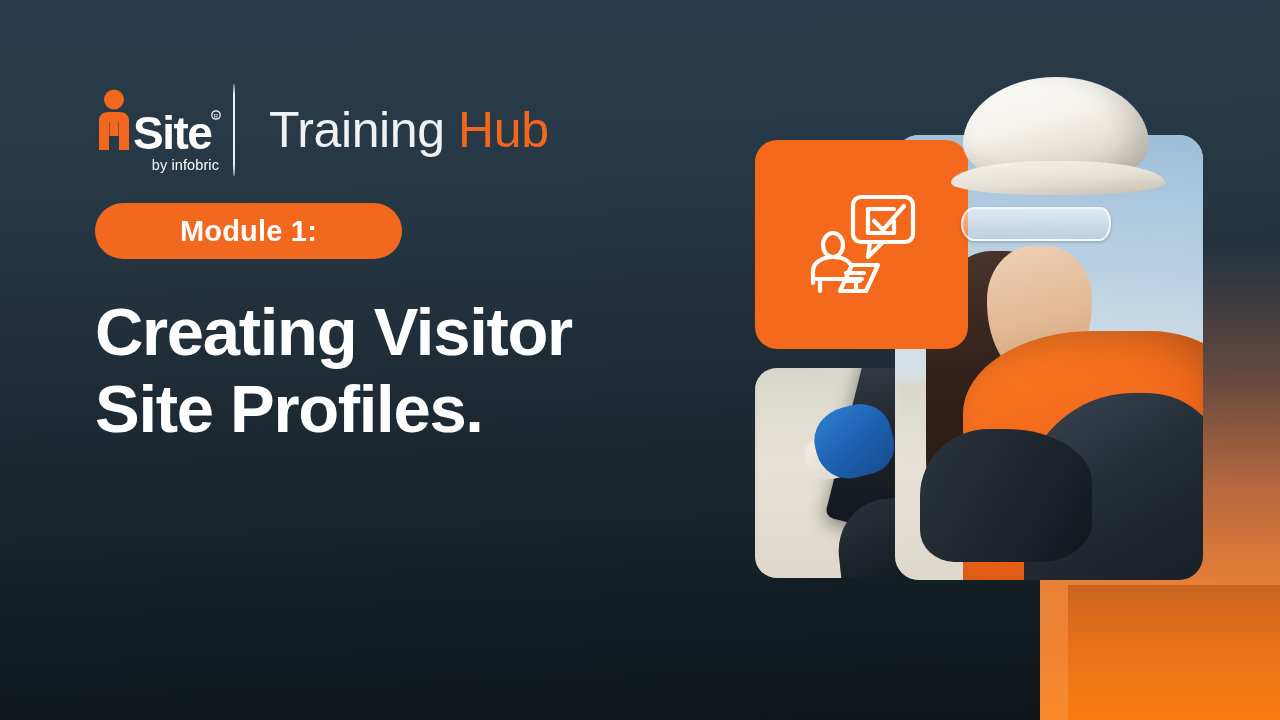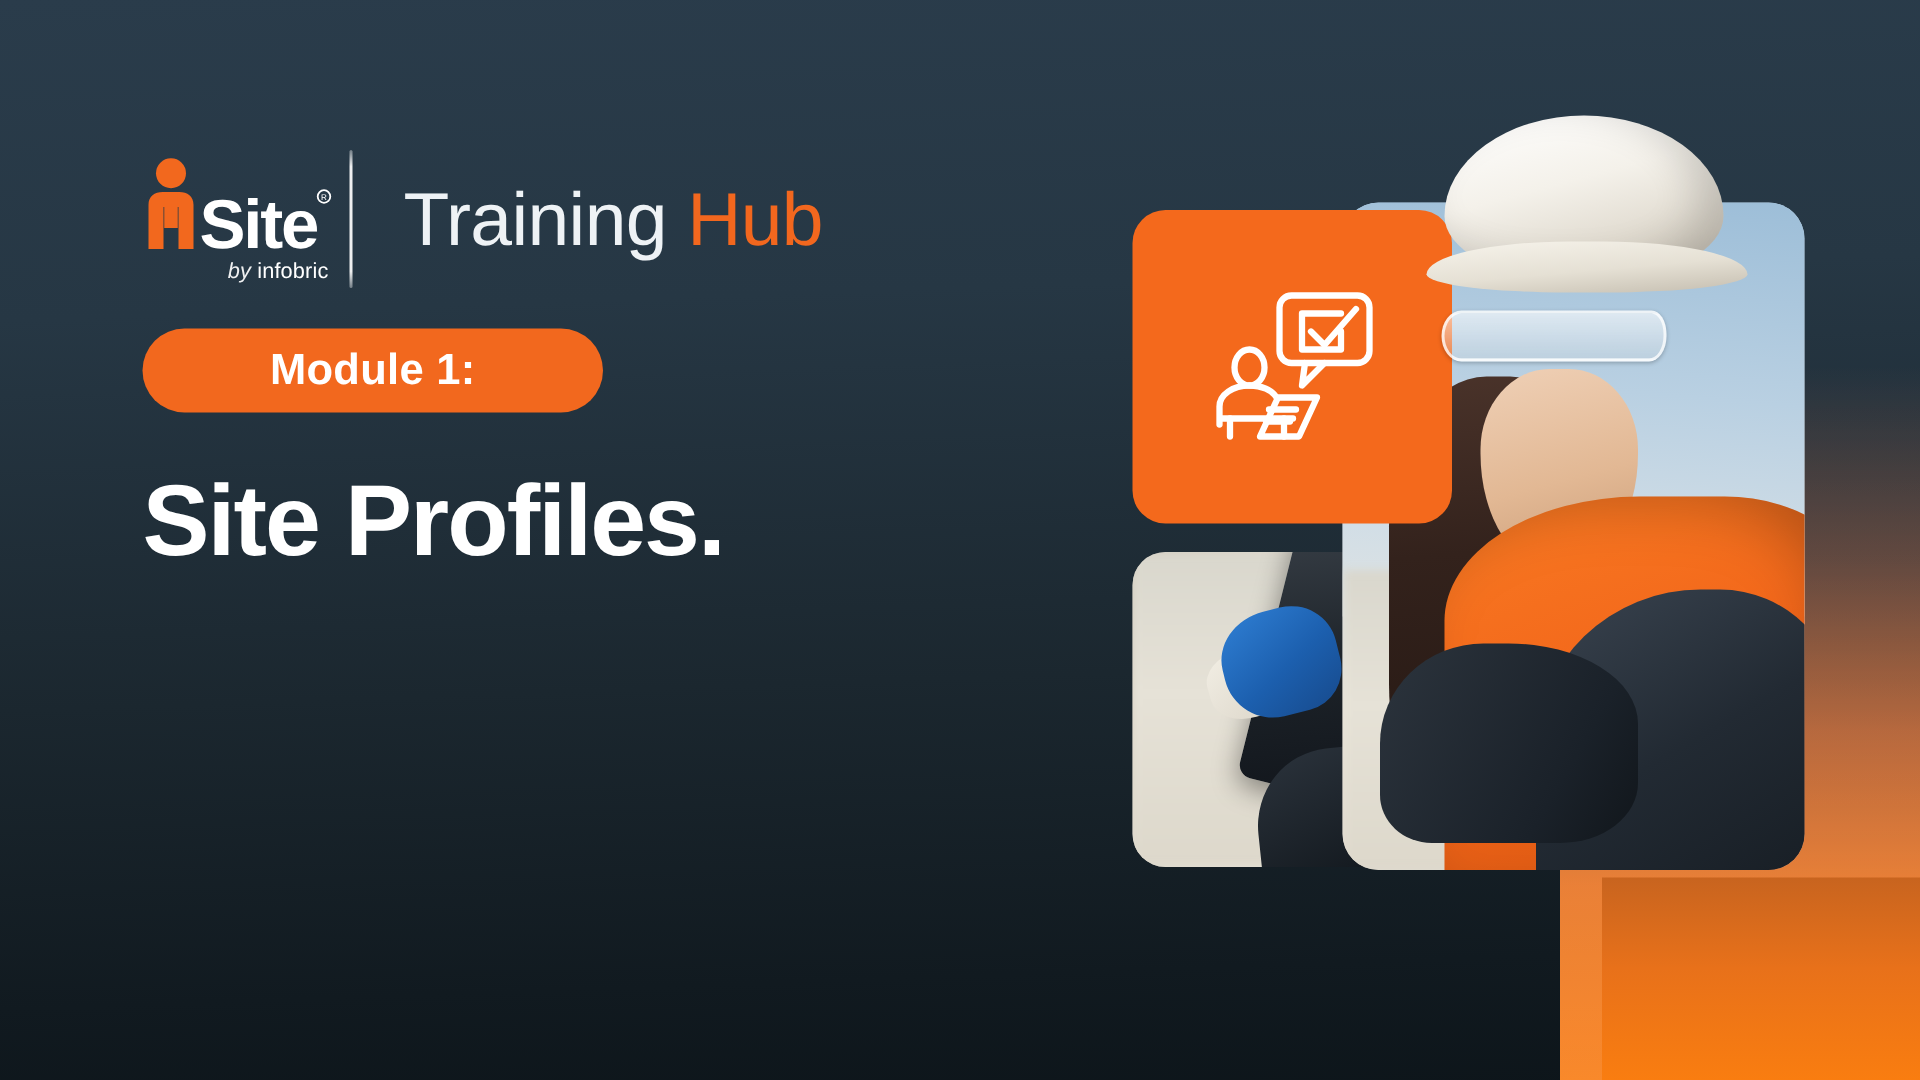--- a/index.html
+++ b/index.html
@@ -37,39 +37,39 @@
   }
 
   
   .corner-block {
     position:absolute;
     left:1068px; top:585px; width:212px; height:135px;
     background:linear-gradient(180deg,#c8641f 0%,#e8711a 45%,#f97d10 100%);
   }
 
   
-  .left-col { position:absolute; left:95px; top:96px; width:600px; }
+  .left-col { position:absolute; left:95px; top:80px; width:600px; }
 
   
   .brand-row { display:flex; align-items:center; height:100px; }
 
   .logo-block { width:128px; position:relative; }
 
   .logo-mark { display:block; }
 
   .by-line {
     margin-top:3px;
     text-align:right;
     padding-right:4px;
     font-size:14.5px;
     letter-spacing:.1px;
     color:#ffffff;
     white-space:nowrap;
   }
-  .by-line .by  { font-weight:300; opacity:.93;font-style:italic; }
+  .by-line .by  { font-weight:300; opacity:.93; }
   .by-line .ifb { font-weight:400; }
 
   .brand-divider {
     width:2px; height:92px;
     margin:0 34px 0 10px;
     background:linear-gradient(180deg,
         rgba(255,255,255,.35) 0%,
         rgba(255,255,255,.92) 12%,
         rgba(255,255,255,.92) 88%,
         rgba(255,255,255,.35) 100%);
@@ -303,20 +303,21 @@
       <div class="hub-title">
         <span class="t-training">Training</span><span>&nbsp;</span><span class="t-hub">Hub</span>
       </div>
     </div>
 
     
     <div class="module-pill">Module 1:</div>
 
     
     <div class="headline">
+      <span class="h-line">Creating Visitor</span>
       <span class="h-line">Site Profiles.</span>
     </div>
   </div>
 
   <div class="collage">
 
     <div class="photo-worker">
       <div class="ph">
         <div class="sky"></div>
         <div class="wall"></div>

